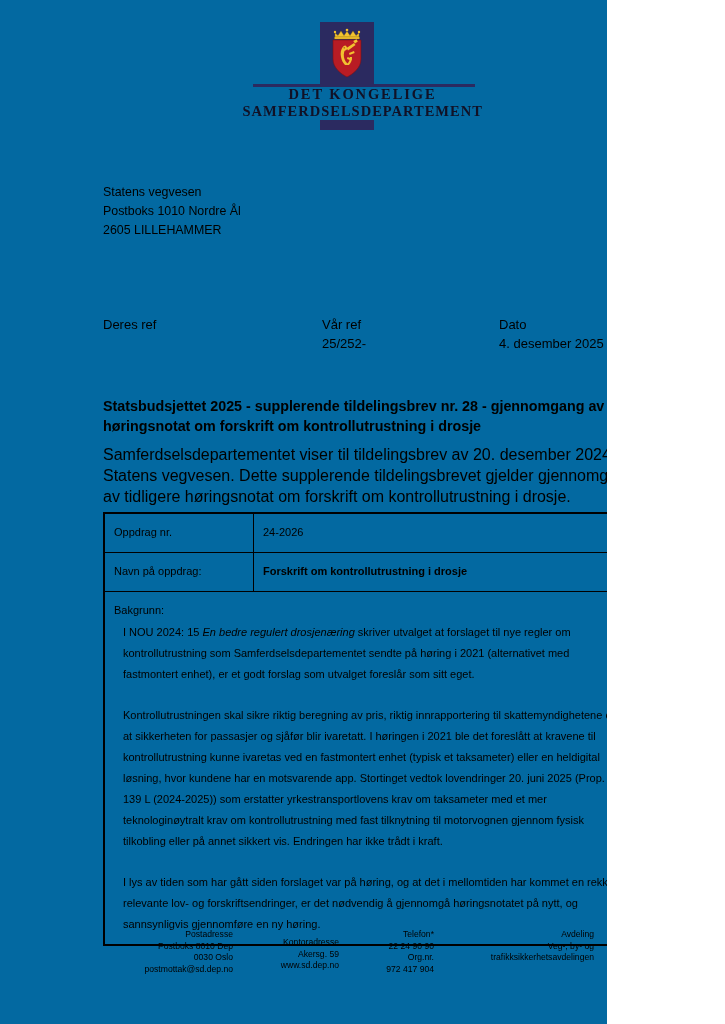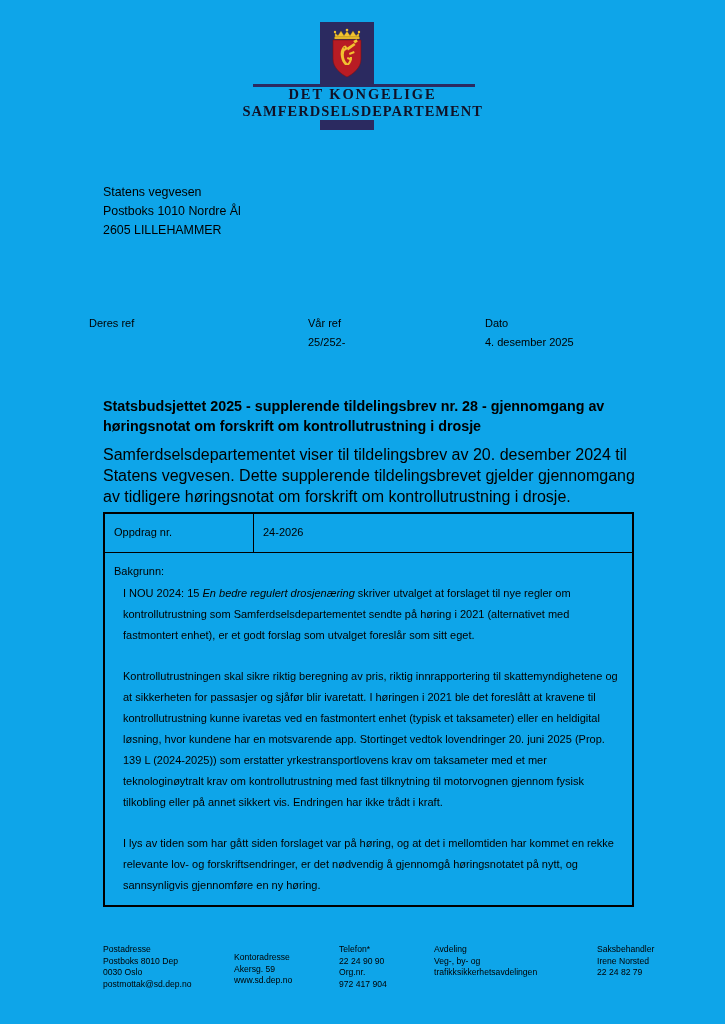--- a/index.html
+++ b/index.html
@@ -6,23 +6,23 @@
     margin: 0;
     padding: 0;
     background: #ffffff;
   }
   body {
     font-family: "Liberation Sans", sans-serif;
     color: #000000;
   }
   .page {
     position: relative;
-    width: 725px;
+    width: 607px;
     height: 1024px;
-    background: #0ea5e9;
+    background: #0369a1;
     overflow: hidden;
     box-sizing: border-box;
   }
 
   
   .logo-wrap {
     position: absolute;
     left: 0;
     top: 22px;
     width: 725px;
@@ -97,24 +97,24 @@
     left: 103px;
     top: 183px;
     font-size: 12.4px;
     line-height: 19px;
   }
   .address div { white-space: pre; }
 
   
   .refs {
     position: absolute;
-    left: 89px;
+    left: 103px;
     top: 317px;
     width: 540px;
-    font-size: 11px;
+    font-size: 13px;
   }
   .ref-head, .ref-vals {
     position: relative;
     height: 19px;
   }
   .ref-col-1 { position: absolute; left: 0px; }
   .ref-col-2 { position: absolute; left: 219px; }
   .ref-col-3 { position: absolute; left: 396px; }
 
   
@@ -178,21 +178,22 @@
   .footer {
     position: absolute;
     left: 103px;
     top: 929px;
     width: 540px;
     font-size: 8.6px;
     line-height: 11.6px;
   }
   .footer-col {
     position: absolute;
-    top: 15px;
+    top: 0;
+    text-align: right;
   }
   .fc1 { left: 0px;   width: 130px; }
   .fc2 { left: 131px; width: 105px; margin-top: 8px; }
   .fc3 { left: 236px; width: 95px;  }
   .fc4 { left: 331px; width: 160px; }
   .fc5 { left: 494px; width: 120px; }
   .footer-col div { white-space: pre; }
 </style>
 </head>
 <body>
@@ -253,20 +254,24 @@
   <div class="doc-title">Statsbudsjettet 2025 - supplerende tildelingsbrev nr. 28 - gjennomgang av høringsnotat om forskrift om kontrollutrustning i drosje</div>
 
   <div class="intro">Samferdselsdepartementet viser til tildelingsbrev av 20. desember 2024 til Statens vegvesen. Dette supplerende tildelingsbrevet gjelder gjennomgang av tidligere høringsnotat om forskrift om kontrollutrustning i drosje.</div>
 
   <div class="oppdrag-table">
     <table>
       <tbody>
         <tr>
           <td class="cell-label">Oppdrag nr.</td>
           <td>24-2026</td>
+        </tr>
+        <tr>
+          <td class="cell-label">Navn på oppdrag:</td>
+          <td class="cell-strong">Forskrift om kontrollutrustning i drosje</td>
         </tr>
         <tr>
           <td class="cell-full" colspan="2">
             <span class="bak-title">Bakgrunn:</span>
             <p class="bak-p">
               <span>I NOU 2024: 15 </span><span class="it">En bedre regulert drosjenæring</span><span> skriver utvalget at forslaget til nye regler om kontrollutrustning som Samferdselsdepartementet sendte på høring i 2021 (alternativet med fastmontert enhet), er et godt forslag som utvalget foreslår som sitt eget.</span>
             </p>
             <p class="bak-p">Kontrollutrustningen skal sikre riktig beregning av pris, riktig innrapportering til skattemyndighetene og at sikkerheten for passasjer og sjåfør blir ivaretatt. I høringen i 2021 ble det foreslått at kravene til kontrollutrustning kunne ivaretas ved en fastmontert enhet (typisk et taksameter) eller en heldigital løsning, hvor kundene har en motsvarende app. Stortinget vedtok lovendringer 20. juni 2025 (Prop. 139 L (2024-2025)) som erstatter yrkestransportlovens krav om taksameter med et mer teknologinøytralt krav om kontrollutrustning med fast tilknytning til motorvognen gjennom fysisk tilkobling eller på annet sikkert vis. Endringen har ikke trådt i kraft.</p>
             <p class="bak-p">I lys av tiden som har gått siden forslaget var på høring, og at det i mellomtiden har kommet en rekke relevante lov- og forskriftsendringer, er det nødvendig å gjennomgå høringsnotatet på nytt, og sannsynligvis gjennomføre en ny høring.</p>
           </td>

